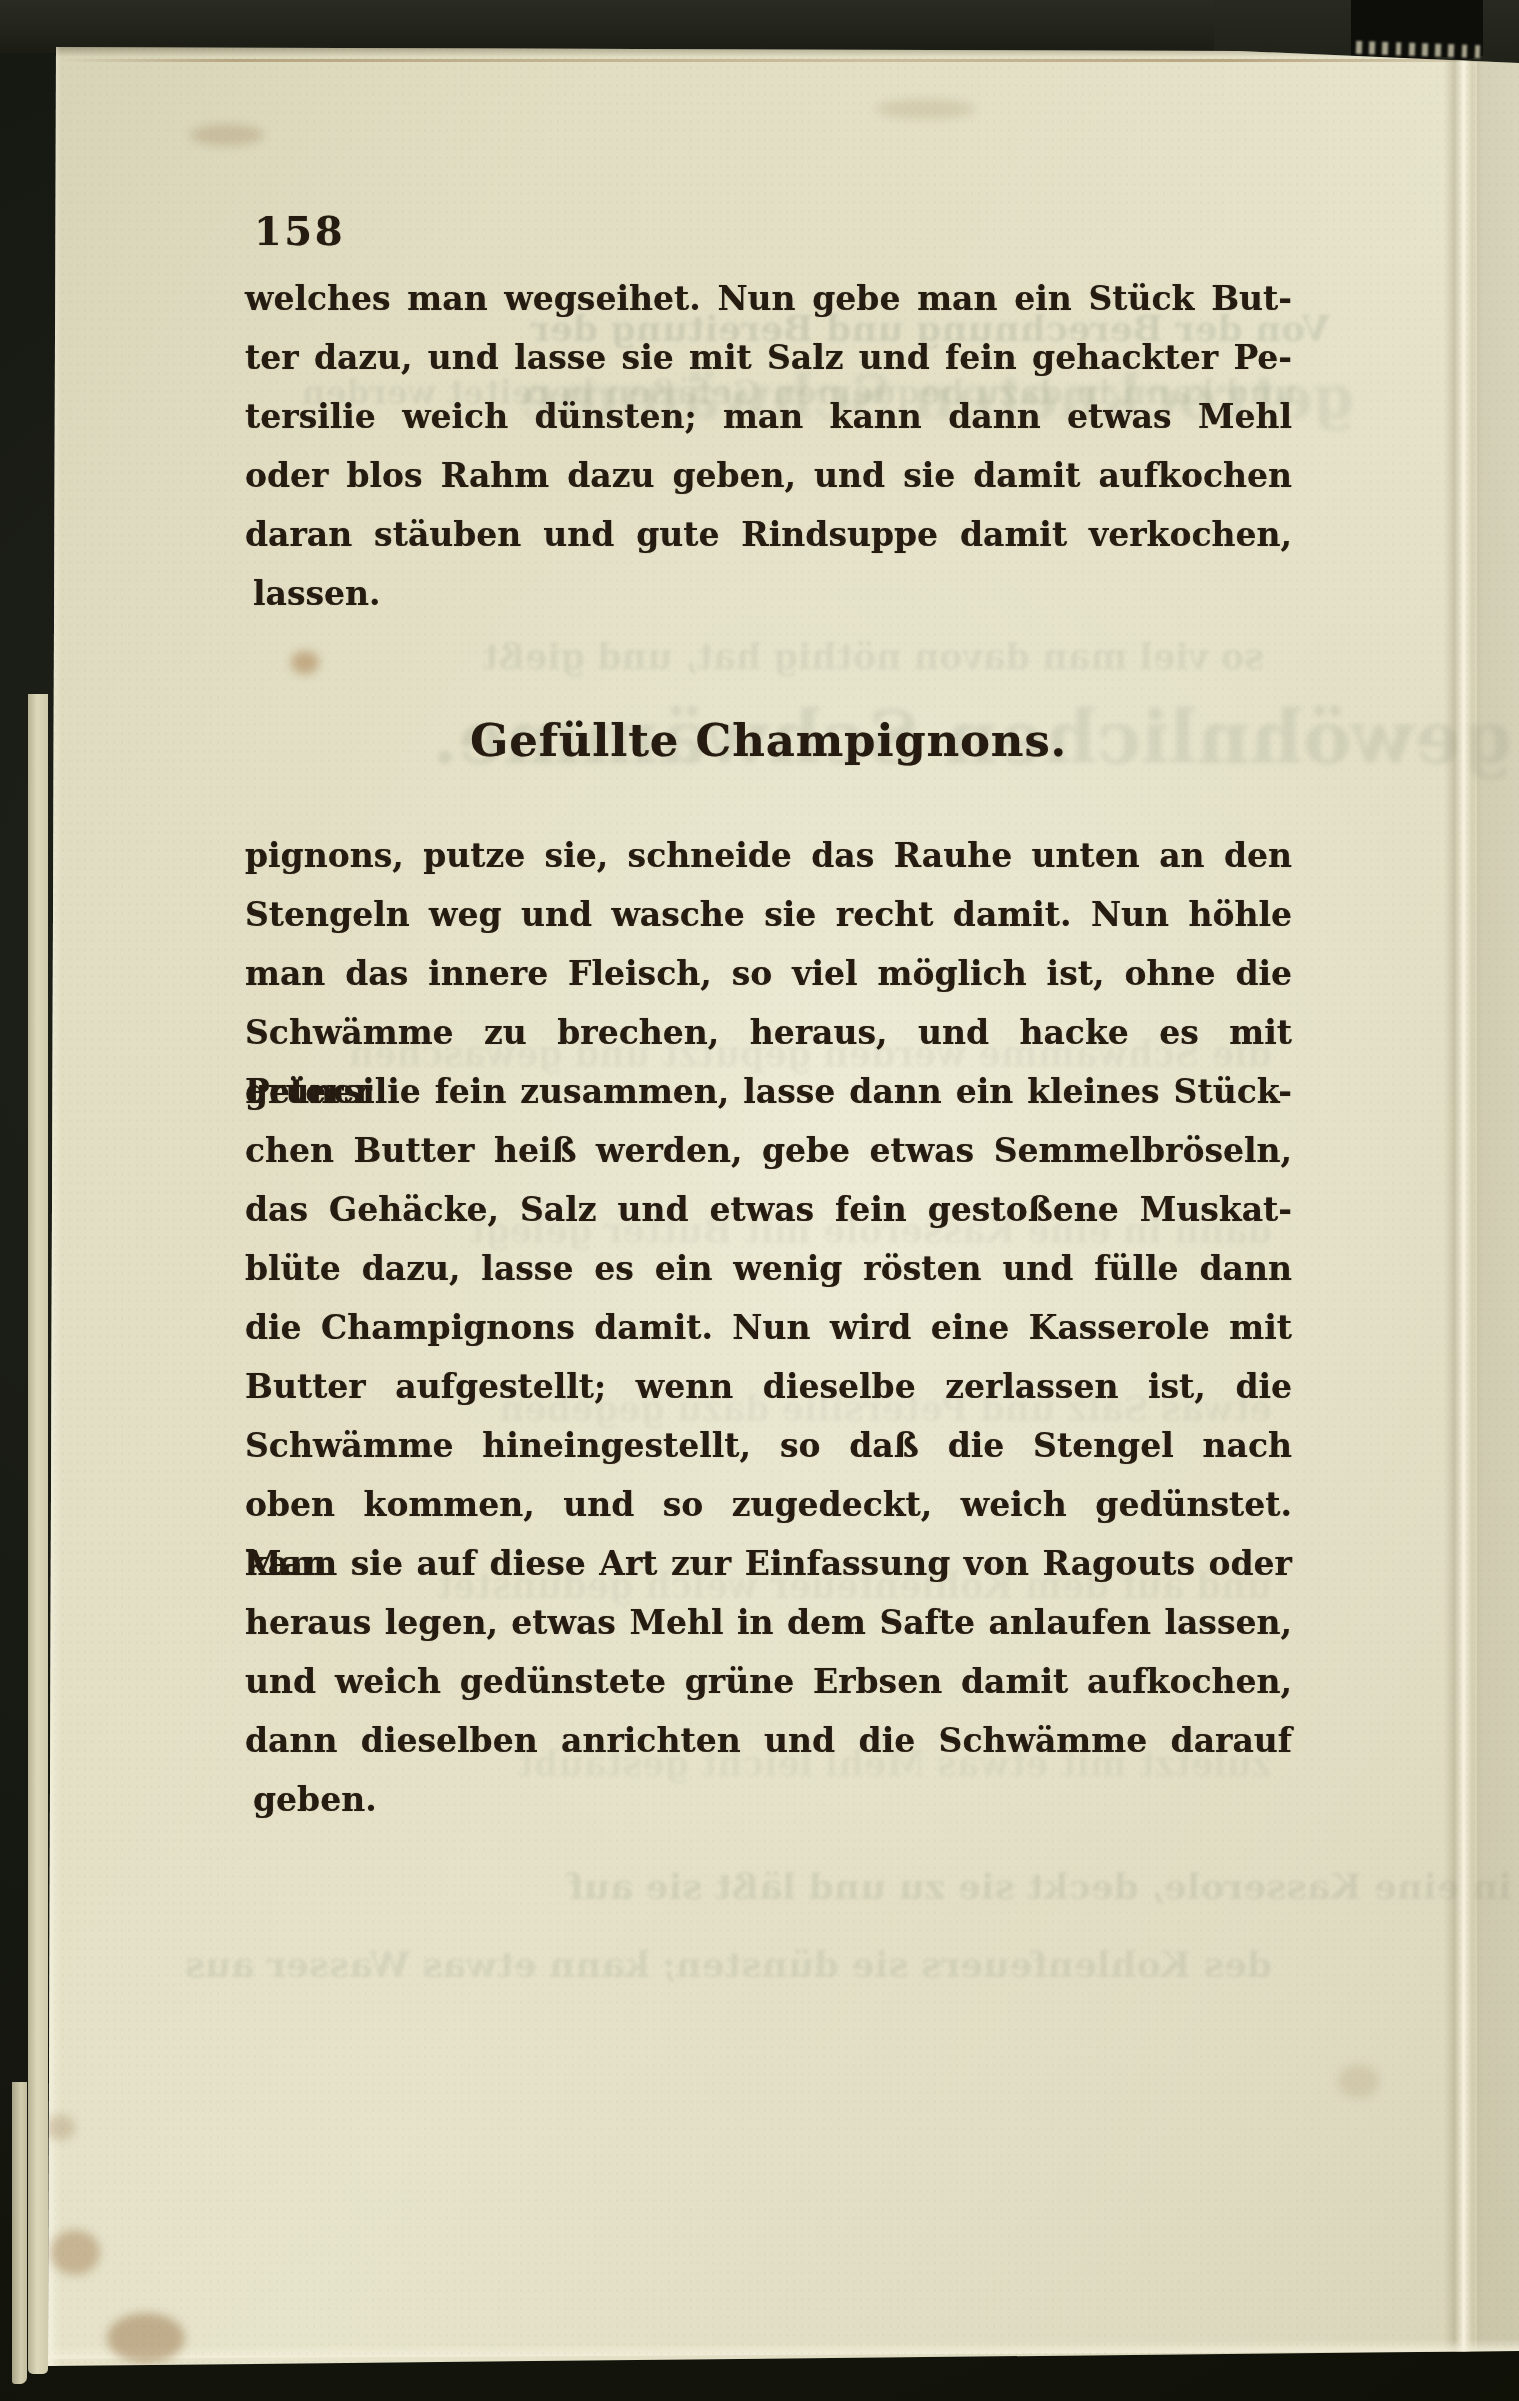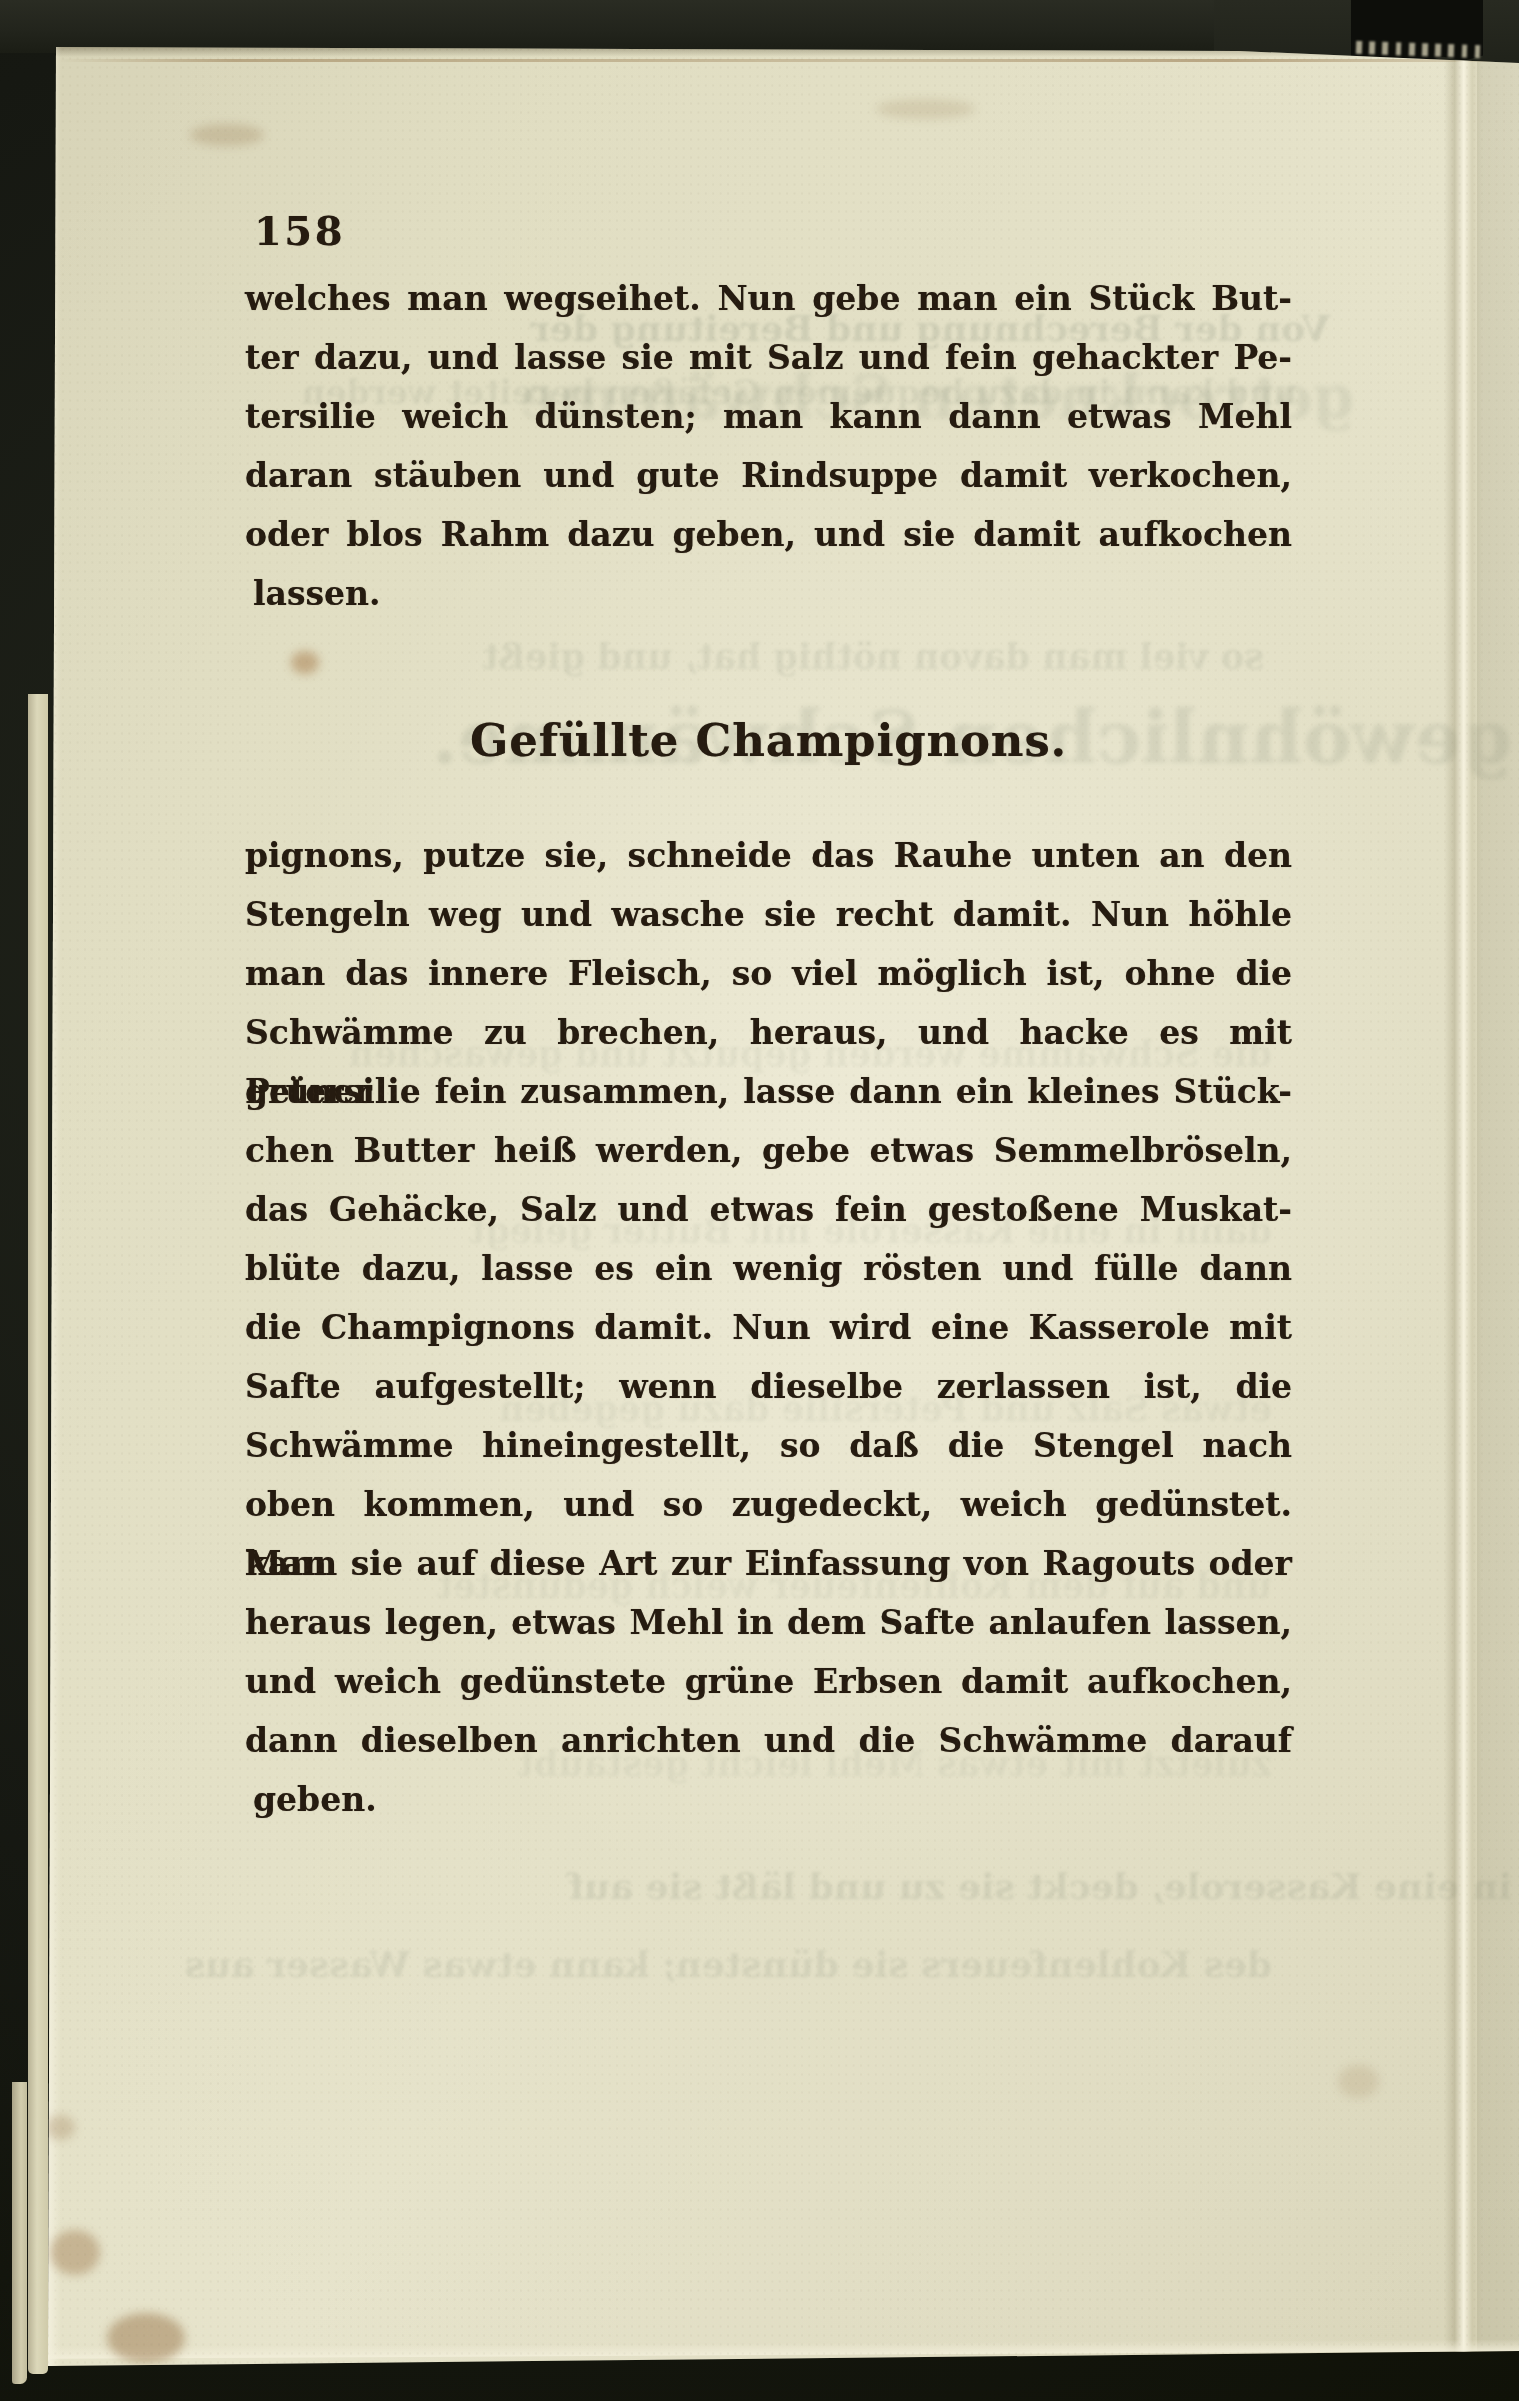--- a/index.html
+++ b/index.html
@@ -126,38 +126,38 @@
     <div class="stain s5"></div>
     <div class="stain s6"></div>
     <div class="stain s7"></div>
 
     <div class="ink pageno">158</div>
 
     <div class="para p1">
       <div class="tline ink">welches man wegseihet. Nun gebe man ein Stück But-</div>
       <div class="tline ink">ter dazu, und lasse sie mit Salz und fein gehackter Pe-</div>
       <div class="tline ink">tersilie weich dünsten; man kann dann etwas Mehl</div>
+      <div class="tline ink">oder blos Rahm dazu geben, und sie damit aufkochen</div>
       <div class="tline ink">daran stäuben und gute Rindsuppe damit verkochen,</div>
-      <div class="tline ink">oder blos Rahm dazu geben, und sie damit aufkochen</div>
       <div class="tline ink last">lassen.</div>
     </div>
 
     <div class="ink heading">Gefüllte Champignons.</div>
 
     <div class="para p2">
       <div class="tline ink">pignons, putze sie, schneide das Rauhe unten an den</div>
       <div class="tline ink">Stengeln weg und wasche sie recht damit. Nun höhle</div>
       <div class="tline ink">man das innere Fleisch, so viel möglich ist, ohne die</div>
       <div class="tline ink">Schwämme zu brechen, heraus, und hacke es mit grüner</div>
       <div class="tline ink">Petersilie fein zusammen, lasse dann ein kleines Stück-</div>
       <div class="tline ink">chen Butter heiß werden, gebe etwas Semmelbröseln,</div>
       <div class="tline ink">das Gehäcke, Salz und etwas fein gestoßene Muskat-</div>
       <div class="tline ink">blüte dazu, lasse es ein wenig rösten und fülle dann</div>
       <div class="tline ink">die Champignons damit. Nun wird eine Kasserole mit</div>
-      <div class="tline ink">Safte aufgestellt; wenn dieselbe zerlassen ist, die</div>
+      <div class="tline ink">Butter aufgestellt; wenn dieselbe zerlassen ist, die</div>
       <div class="tline ink">Schwämme hineingestellt, so daß die Stengel nach</div>
       <div class="tline ink">oben kommen, und so zugedeckt, weich gedünstet. Man</div>
       <div class="tline ink">kann sie auf diese Art zur Einfassung von Ragouts oder</div>
       <div class="tline ink">heraus legen, etwas Mehl in dem Safte anlaufen lassen,</div>
       <div class="tline ink">und weich gedünstete grüne Erbsen damit aufkochen,</div>
       <div class="tline ink">dann dieselben anrichten und die Schwämme darauf</div>
       <div class="tline ink last">geben.</div>
     </div>
 
     <div class="grain"></div>

